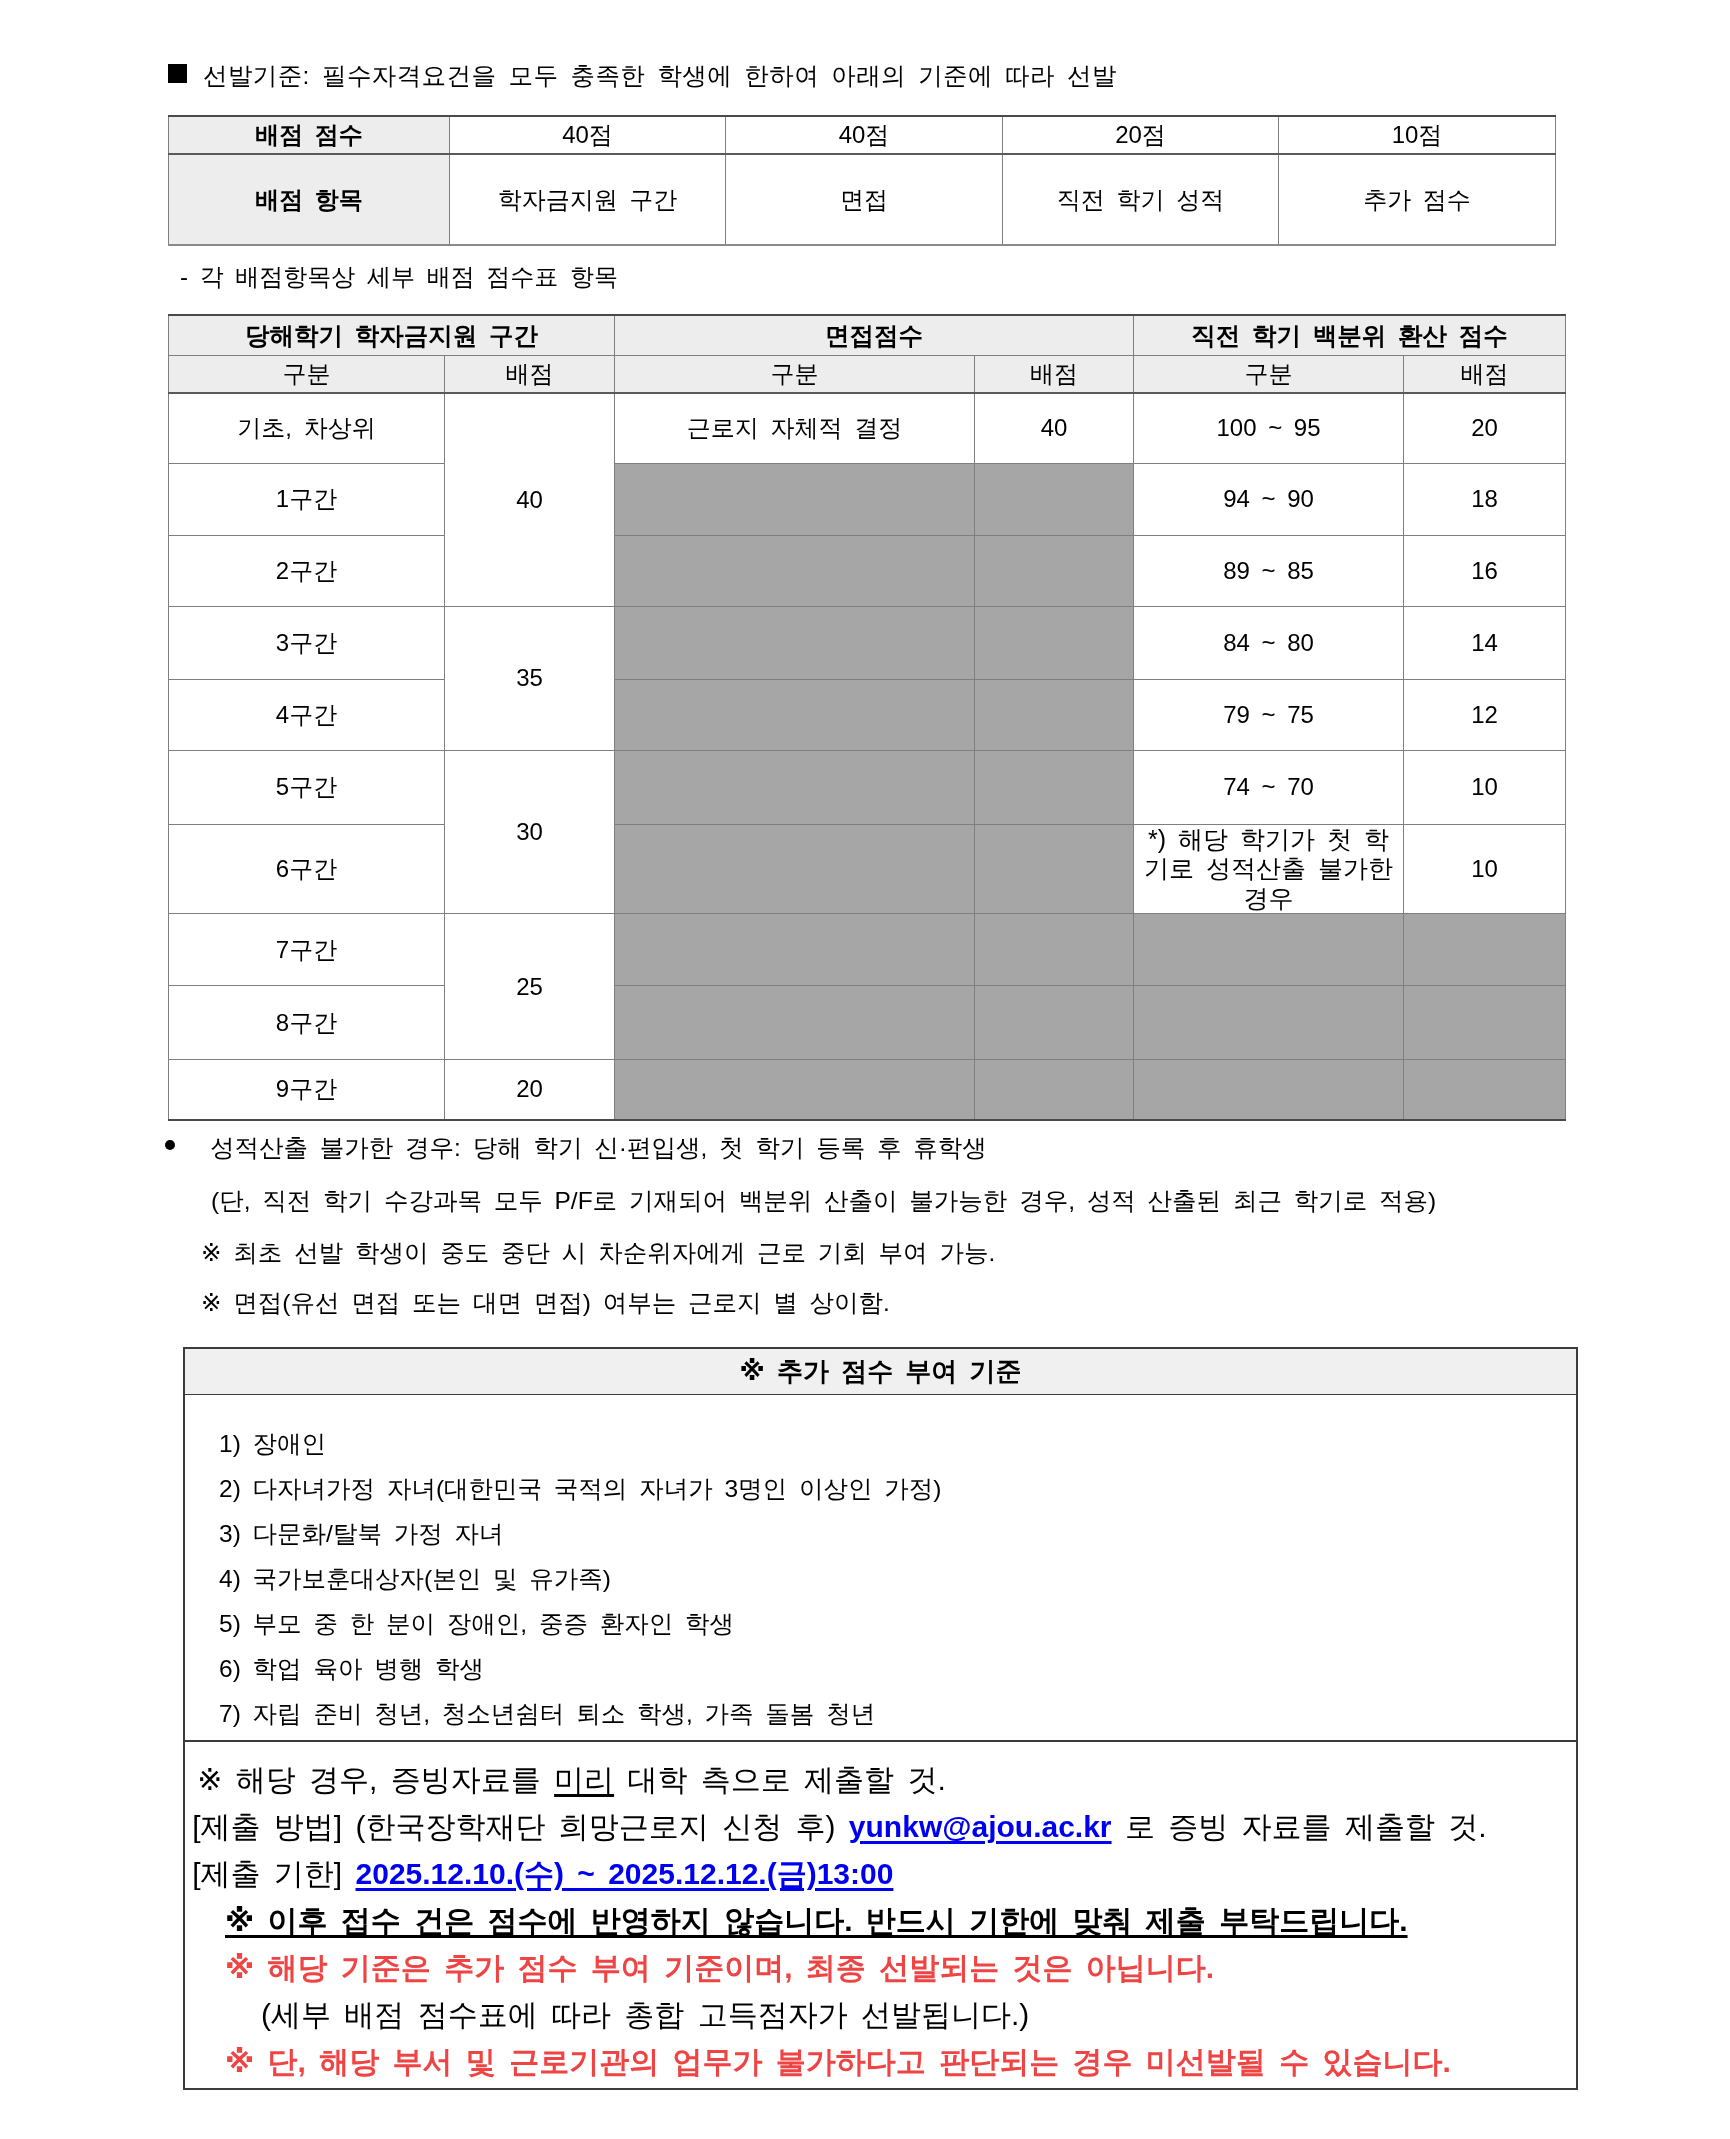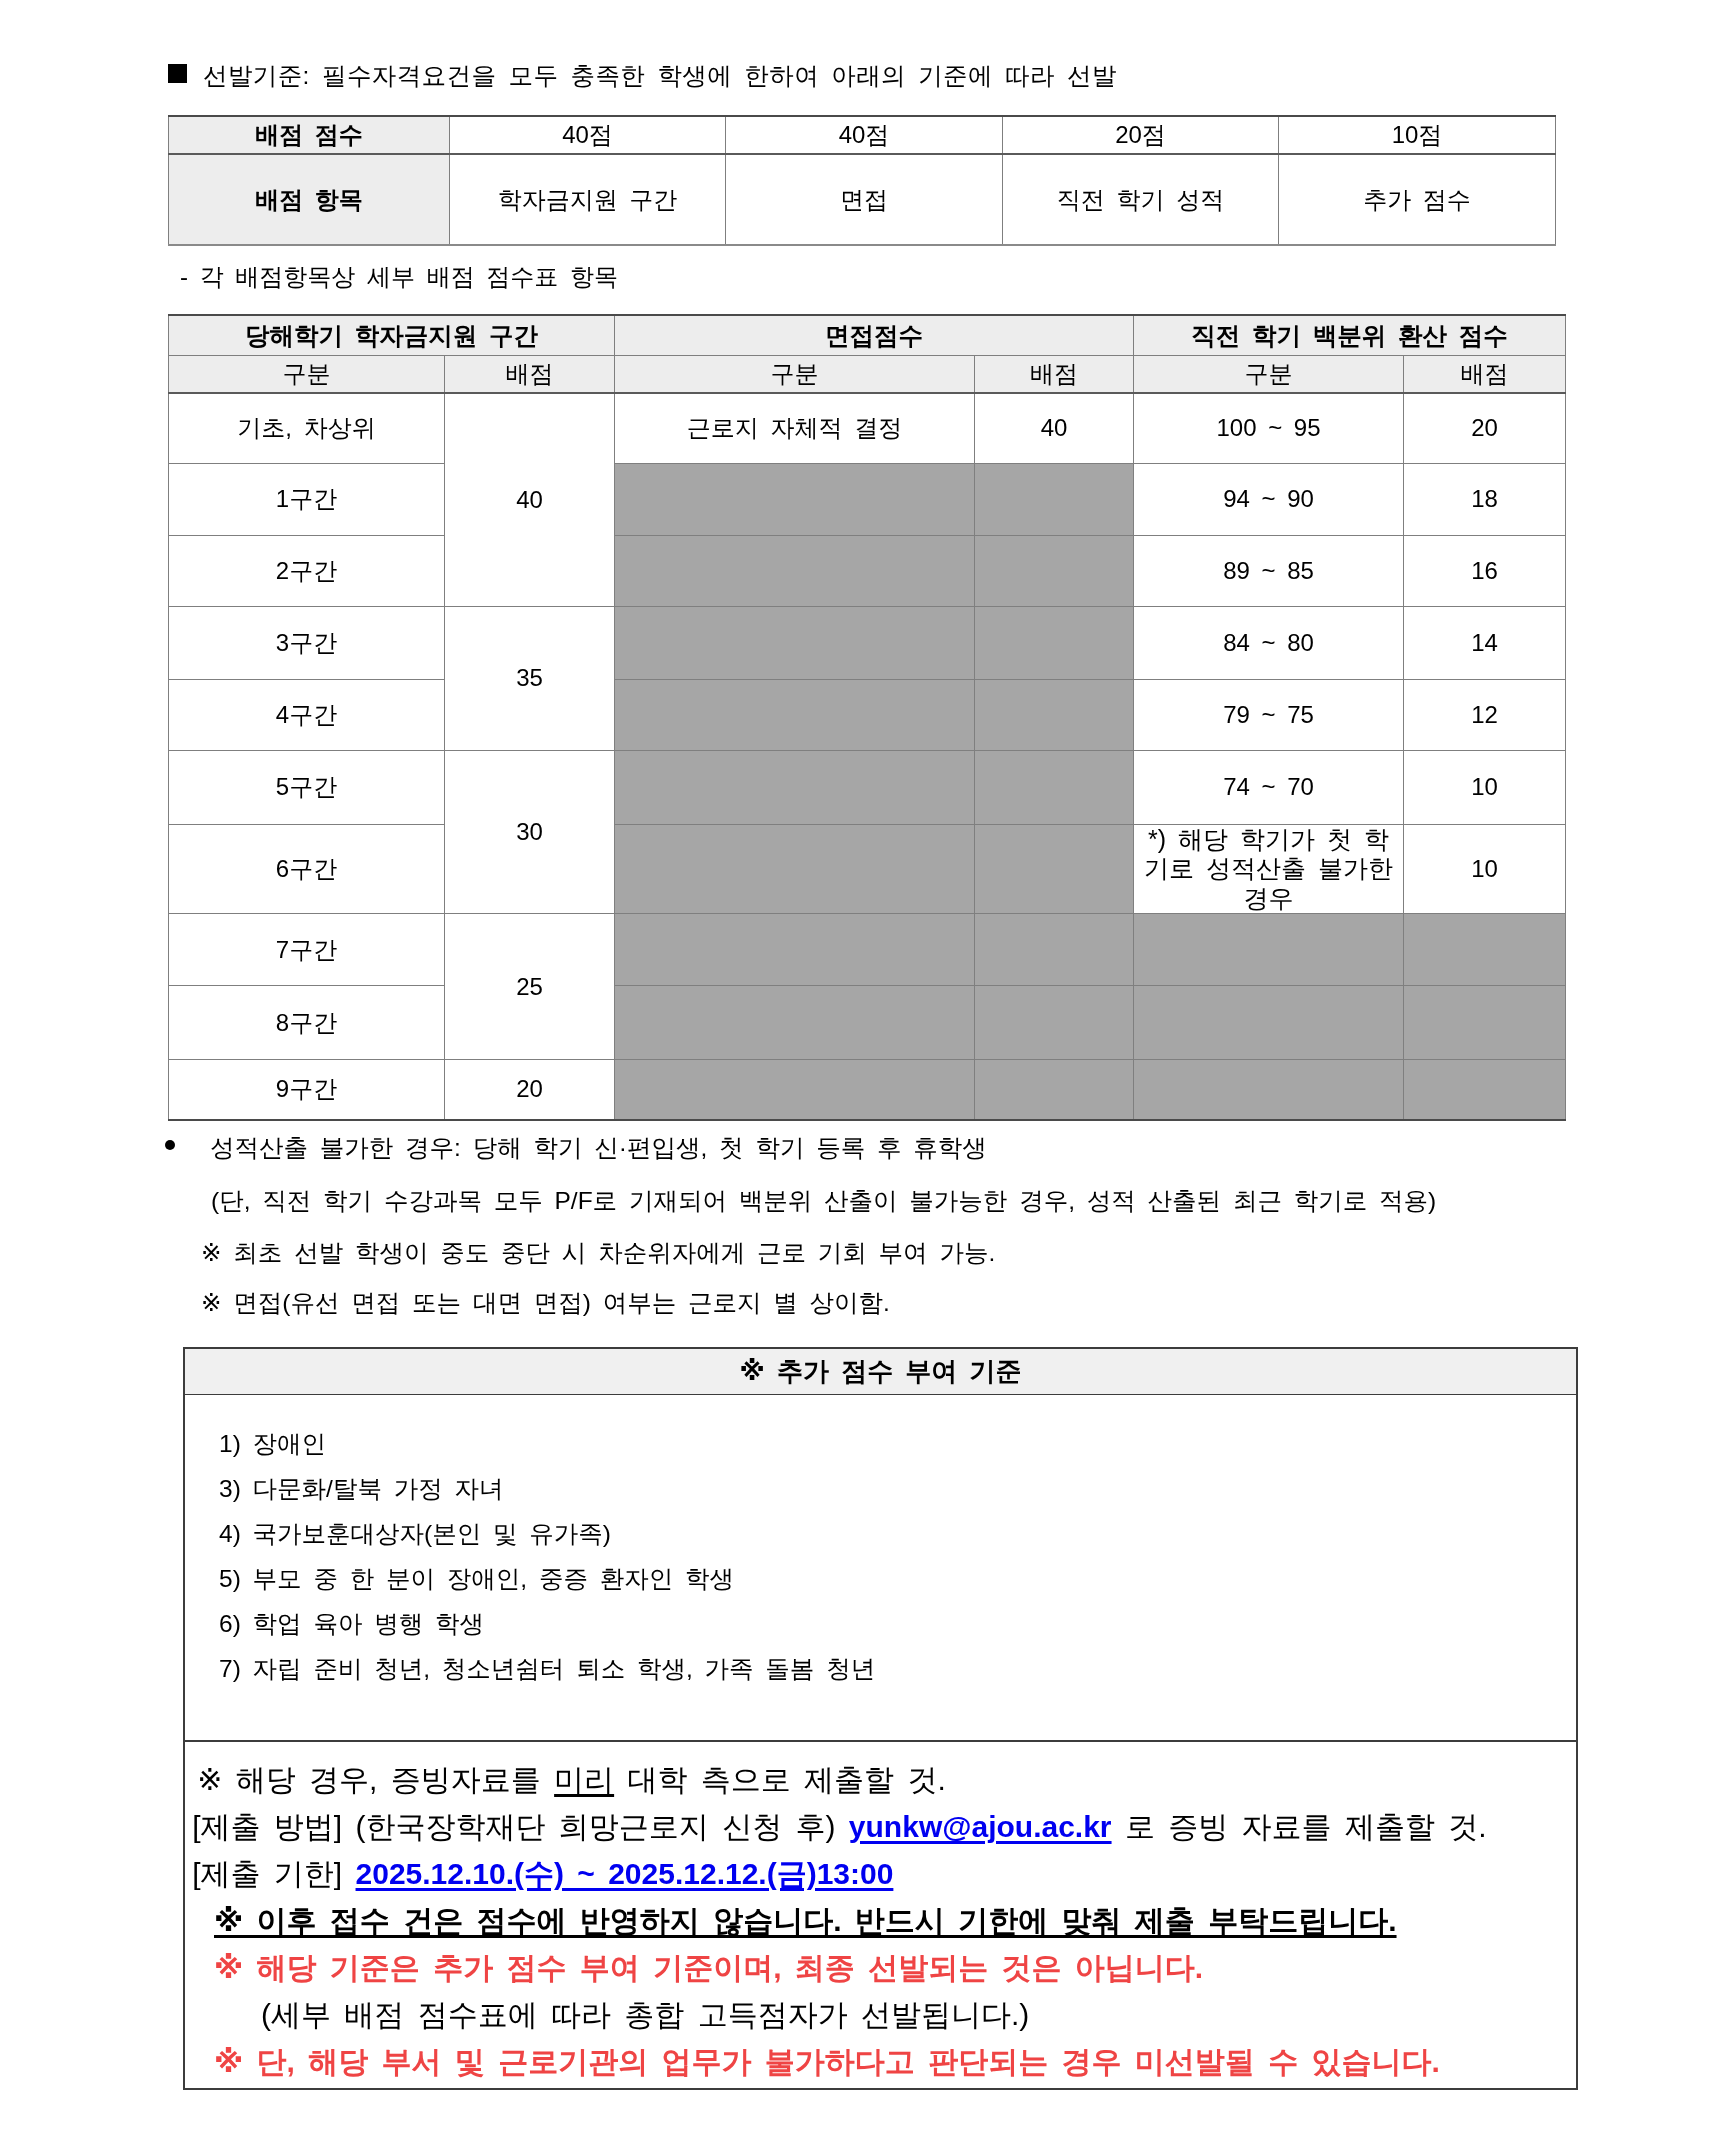--- a/index.html
+++ b/index.html
@@ -50,21 +50,21 @@
   
   .box { top:1347px; left:183px; width:1395px; height:743px; border:2.2px solid #3c3c3c; }
   .box-header { height:46px; background:#f0f0f0; border-bottom:1.4px solid #3c3c3c;
                 display:flex; align-items:center; justify-content:center;
                 font-weight:bold; font-size:26px; }
   .box-items { height:347px; border-bottom:2.2px solid #3c3c3c; padding:26px 14.4px 0 34px; }
   .box-items .item { line-height:45px; font-size:24.5px; white-space:nowrap; }
   .box-notes { padding-top:14.4px; }
   .box-notes .nline { line-height:47px; font-size:30px; white-space:nowrap; }
   .pl10 { padding-left:7.2px; } .pl17 { padding-left:12.3px; }
-  .pl55 { padding-left:29px; } .pl105 { padding-left:76px; }
+  .pl55 { padding-left:40px; } .pl105 { padding-left:76px; }
   .u { text-decoration:underline; text-underline-offset:4.3px; }
   .b { font-weight:bold; }
   .blue { color:#ef4444; }
   .link { color:#0000f0; font-weight:bold; text-decoration:underline; text-underline-offset:4.3px;margin-top:45px; }
 </style>
 </head>
 <body>
 
 <div class="abs doc-title">
   <span class="sq"></span><span>선발기준: 필수자격요건을 모두 충족한 학생에 한하여 아래의 기준에 따라 선발</span>
@@ -204,20 +204,21 @@
 </div>
 <div class="abs note-line" style="top:1184px;left:211px;">(단, 직전 학기 수강과목 모두 P/F로 기재되어 백분위 산출이 불가능한 경우, 성적 산출된 최근 학기로 적용)</div>
 <div class="abs note-line" style="top:1236px;left:201px;">※ 최초 선발 학생이 중도 중단 시 차순위자에게 근로 기회 부여 가능.</div>
 <div class="abs note-line" style="top:1286px;left:201px;">※ 면접(유선 면접 또는 대면 면접) 여부는 근로지 별 상이함.</div>
 
 <div class="abs box">
   <div class="box-header">※ 추가 점수 부여 기준</div>
 
   <div class="box-items">
     <div class="item">1) 장애인</div>
+    <div class="item">2) 다자녀가정 자녀(대한민국 국적의 자녀가 3명인 이상인 가정)</div>
     <div class="item">3) 다문화/탈북 가정 자녀</div>
     <div class="item">4) 국가보훈대상자(본인 및 유가족)</div>
     <div class="item">5) 부모 중 한 분이 장애인, 중증 환자인 학생</div>
     <div class="item">6) 학업 육아 병행 학생</div>
     <div class="item">7) 자립 준비 청년, 청소년쉼터 퇴소 학생, 가족 돌봄 청년</div>
   </div>
 
   <div class="box-notes">
     <div class="nline pl17">
       <span>※ 해당 경우, 증빙자료를 </span><span class="u">미리</span><span> 대학 측으로 제출할 것.</span>

